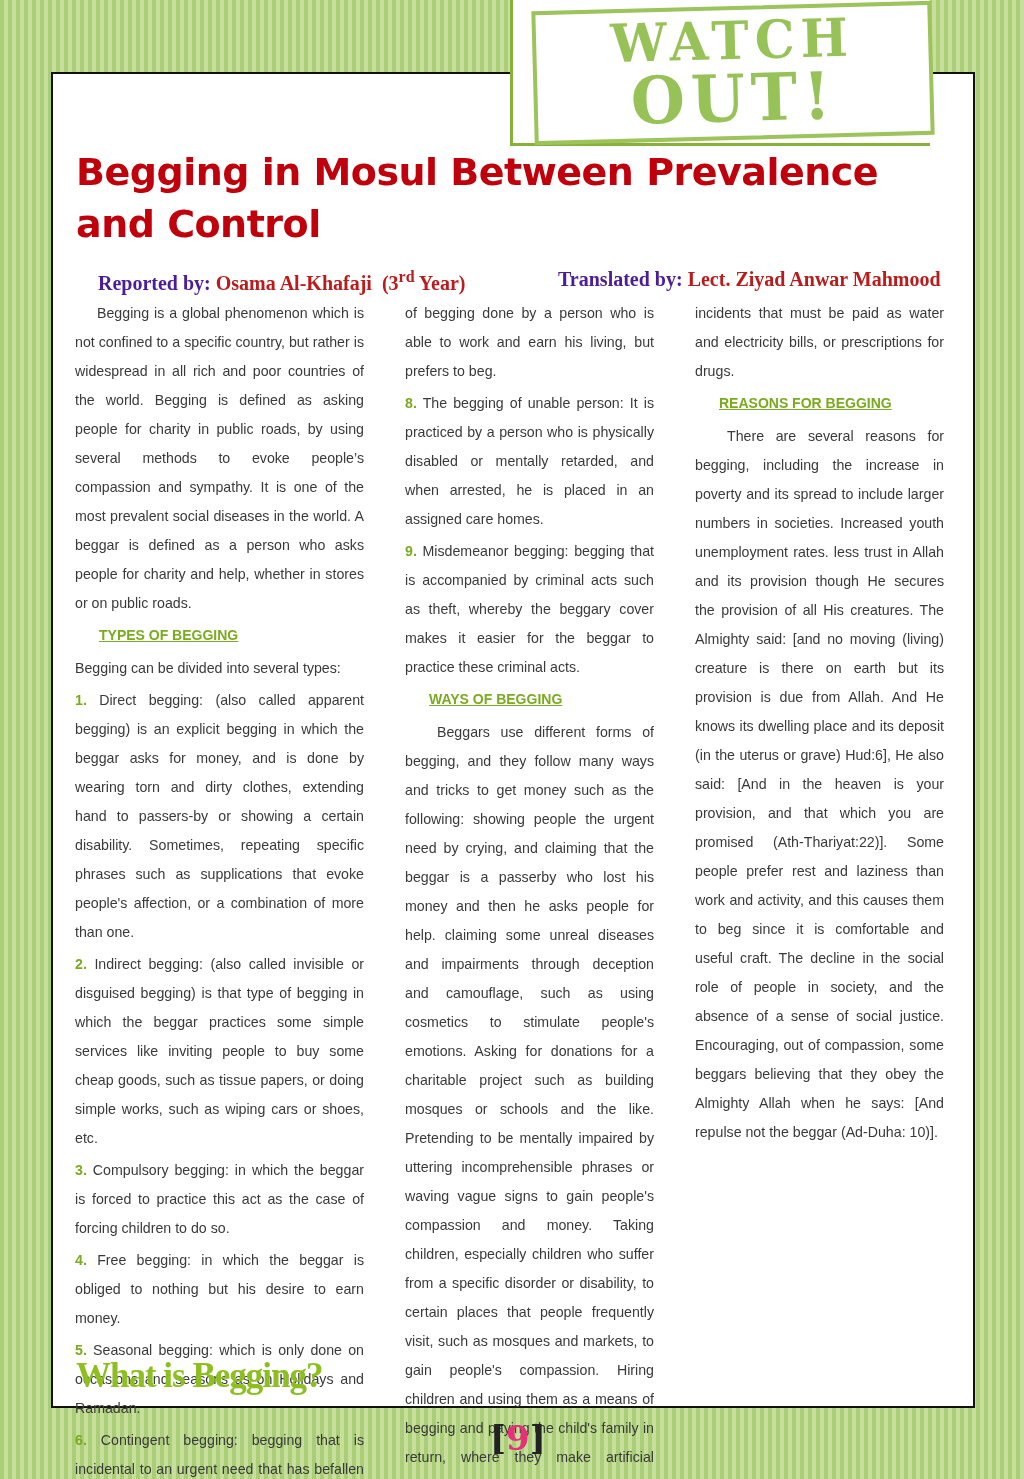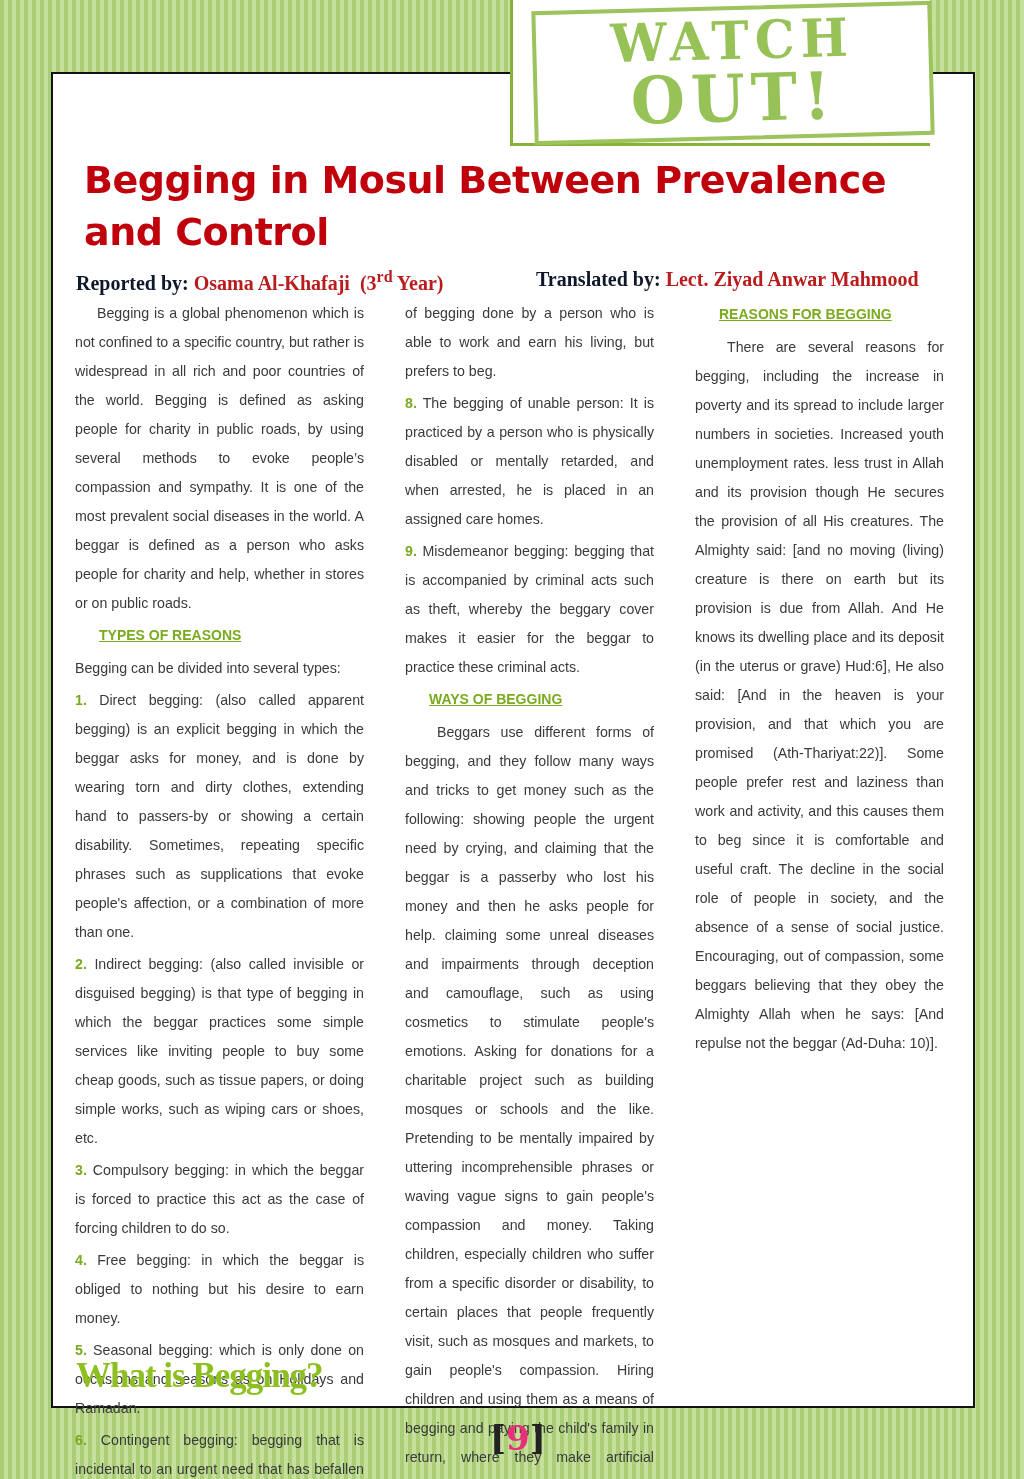--- a/index.html
+++ b/index.html
@@ -27,27 +27,27 @@
   .watchout .w1, .watchout .w2 {
     font-family: "DejaVu Serif", serif; font-weight: bold; color: #97c257;
     letter-spacing: 6px; line-height: 1;
   }
   .watchout .w1 { font-size: 50px; transform: scaleY(1.05); }
   .watchout .w2 { font-size: 62px; margin-top: 2px; transform: scaleY(1.05); }
   .title {
     position: absolute; left: 76px; top: 146px; width: 880px;
     font-family: "DejaVu Sans", sans-serif; font-weight: bold;
     font-size: 38px; line-height: 52px; color: #c0000b; letter-spacing: -0.5px;
-    margin: 8px;
+    margin: 0;
   }
   .byline {
     position: absolute; top: 268px; font-family: "Liberation Serif", serif;
     font-size: 20px; font-weight: bold; white-space: nowrap;
   }
-  .byline .lbl { color: #0f172a; }
+  .byline .lbl { color: #4c1d95; margin-left: 22px; }
   .byline .val { color: #b91c1c; }
   .byline sup { font-size: 16px; }
   .col {
     position: absolute; top: 299px;
     font-family: "Liberation Sans", sans-serif; font-size: 14.2px; line-height: 29px;
     color: #3a3a3a; text-align: justify;
   }
   .col p { margin: 0 0 3px 0; }
   .col .ind { text-indent: 22px; }
   .col .num { color: #7aaa1e; font-weight: bold; }
@@ -92,40 +92,41 @@
   <span class="val">&nbsp;</span><span class="val">(3</span><sup class="val">rd</sup><span class="val"> Year)</span>
 </div>
 
 <div class="byline" style="left:536px;">
   <span class="lbl">Translated by:</span>
   <span class="val">Lect. Ziyad Anwar  Mahmood</span>
 </div>
 
 <div class="col c1">
   <p class="ind">Begging is a global phenomenon which is not confined to a specific country, but rather is widespread in all rich and poor countries of the world. Begging is defined as asking people for charity in public roads, by using several methods to evoke people’s compassion and sympathy. It is one of the most prevalent social diseases in the world. A beggar is defined as a person who asks people for charity and help, whether in stores or on public roads.</p>
-  <div class="heading">TYPES OF REASONS</div>
+  <div class="heading">TYPES OF BEGGING</div>
   <p>Begging can be divided into several types:</p>
   <p><span class="num">1.</span><span> Direct begging: (also called apparent begging) is an explicit begging in which the beggar asks for money, and is done by wearing torn and dirty clothes, extending hand to passers-by or showing a certain disability. Sometimes, repeating specific phrases such as supplications that evoke people's affection, or a combination of more than one.</span></p>
   <p><span class="num">2.</span><span> Indirect begging: (also called invisible or disguised begging) is that type of begging  in which the beggar practices some  simple services like inviting people to buy some cheap goods, such as tissue papers, or doing simple works, such as wiping cars or shoes, etc.</span></p>
   <p><span class="num">3.</span><span> Compulsory begging: in which the beggar is forced to practice this act as the case of forcing children to do so.</span></p>
   <p><span class="num">4.</span><span> Free begging: in which the beggar is obliged to nothing but his desire to earn money.</span></p>
   <p><span class="num">5.</span><span> Seasonal begging: which is only done on occasions and seasons as on Holidays and Ramadan.</span></p>
   <p><span class="num">6.</span><span> Contingent begging: begging that is incidental to an urgent need that has befallen the person, such as a person who lost  his way or lost his money while being away from his country, where this type of begging they with the end of the beggar's need.</span></p>
   <p><span class="num">7.</span><span> The able person begging: It is the kind</span></p>
 </div>
 
 <div class="col c2">
   <p>of begging done by a person who is able to work and earn his living, but prefers to beg.</p>
   <p><span class="num">8.</span><span> The begging of unable person: It is practiced by a person who is physically disabled or mentally retarded, and when arrested, he is placed in an assigned care homes.</span></p>
   <p><span class="num">9.</span><span> Misdemeanor begging: begging that is accompanied by criminal acts such as theft, whereby the beggary cover makes it easier for the beggar to practice these criminal acts.</span></p>
   <div class="heading">WAYS OF BEGGING</div>
   <p class="ind2">Beggars use different forms of begging, and they follow many ways and tricks to get money such as the following: showing people the urgent need by crying, and claiming that the beggar is a passerby who lost his money and then he asks people for help. claiming some unreal diseases and impairments through deception and camouflage, such as using cosmetics to stimulate people's emotions. Asking for donations for a charitable project such as building mosques or schools and the like. Pretending to be mentally impaired by uttering incomprehensible phrases or waving vague signs to gain people's compassion and money. Taking children, especially children who suffer from a specific disorder or disability, to certain places that people frequently visit, such as mosques and markets, to gain people's compassion. Hiring children and using them as a means of begging and paying the child's family in return, where they make artificial disabilities for children, often using deformed prostheses. Exploiting people's feelings and sympathy by showing official and fake documents for imaginary</p>
 </div>
 
 <div class="col c3">
+  <p>incidents that must be paid as water and electricity bills, or prescriptions for drugs.</p>
   <div class="heading">REASONS FOR BEGGING</div>
   <p class="ind2">There are several reasons for begging, including the increase in poverty and its spread to include larger numbers in societies. Increased youth unemployment rates. less trust in Allah and its provision though He secures the provision of all His creatures. The Almighty said: [and no moving (living) creature is there on earth but its provision is due from Allah. And He knows its dwelling place and its deposit (in the uterus or grave) Hud:6], He also said: [And in the heaven is your provision, and that which you are promised (Ath-Thariyat:22)]. Some people prefer rest and laziness than work and activity, and this causes them to beg since it is comfortable and useful craft. The decline in the social role of people in society, and the absence of a sense of social justice. Encouraging, out of compassion, some beggars believing that they obey the Almighty Allah when he says: [And repulse not the beggar (Ad-Duha: 10)].</p>
 </div>
 
 <h2 class="bottom-title">What is Begging?</h2>
 
 <div class="pagenum">
   <span>[</span><span class="n">9</span><span>]</span>
 </div>
 

